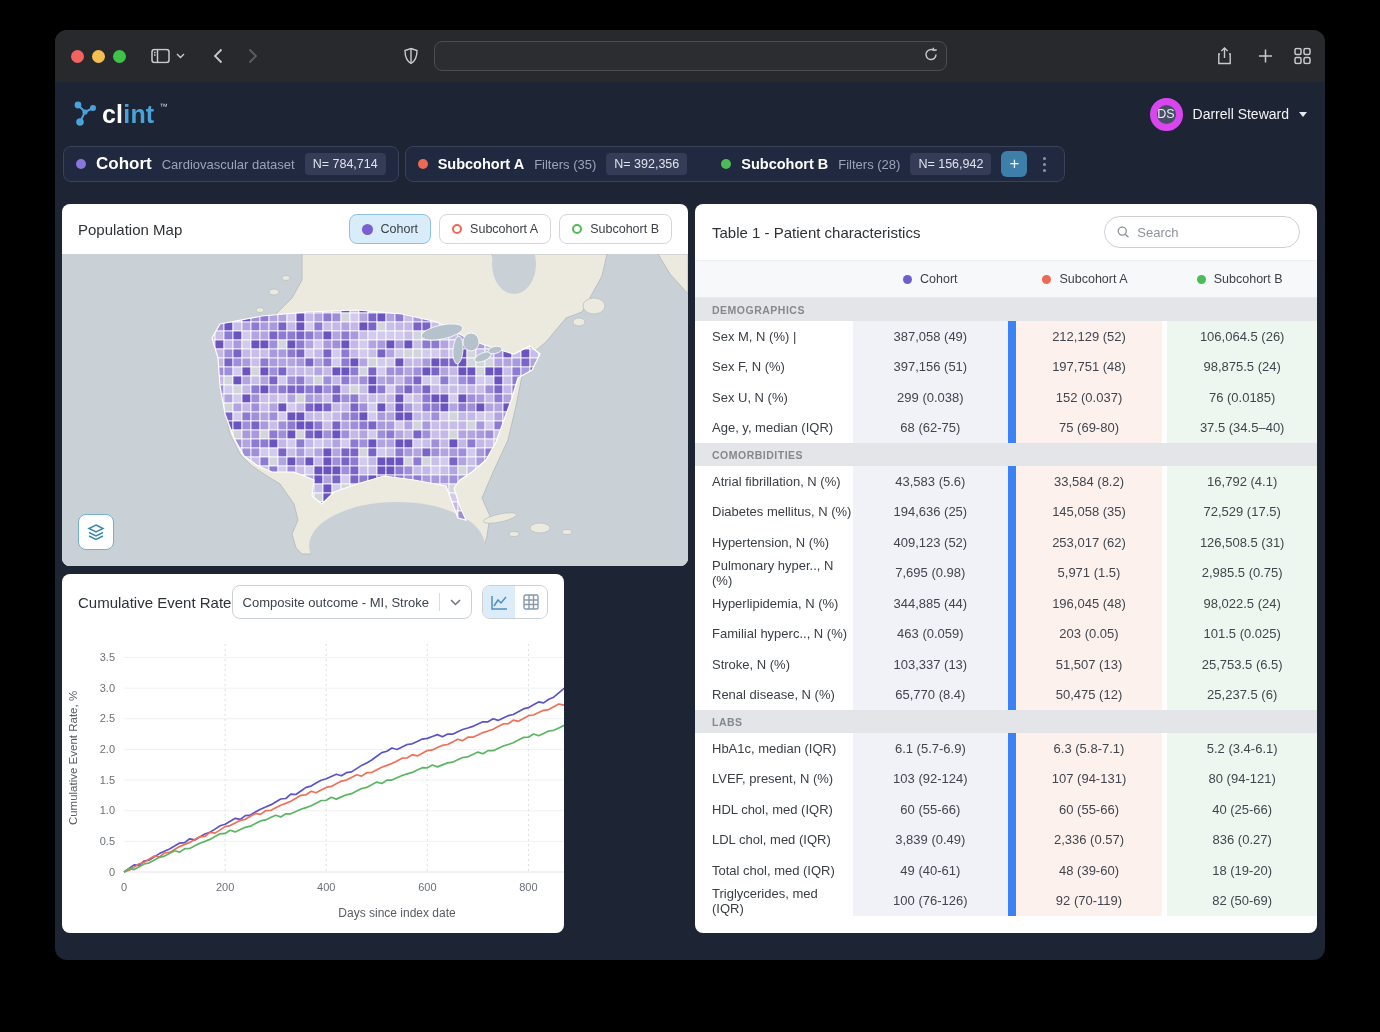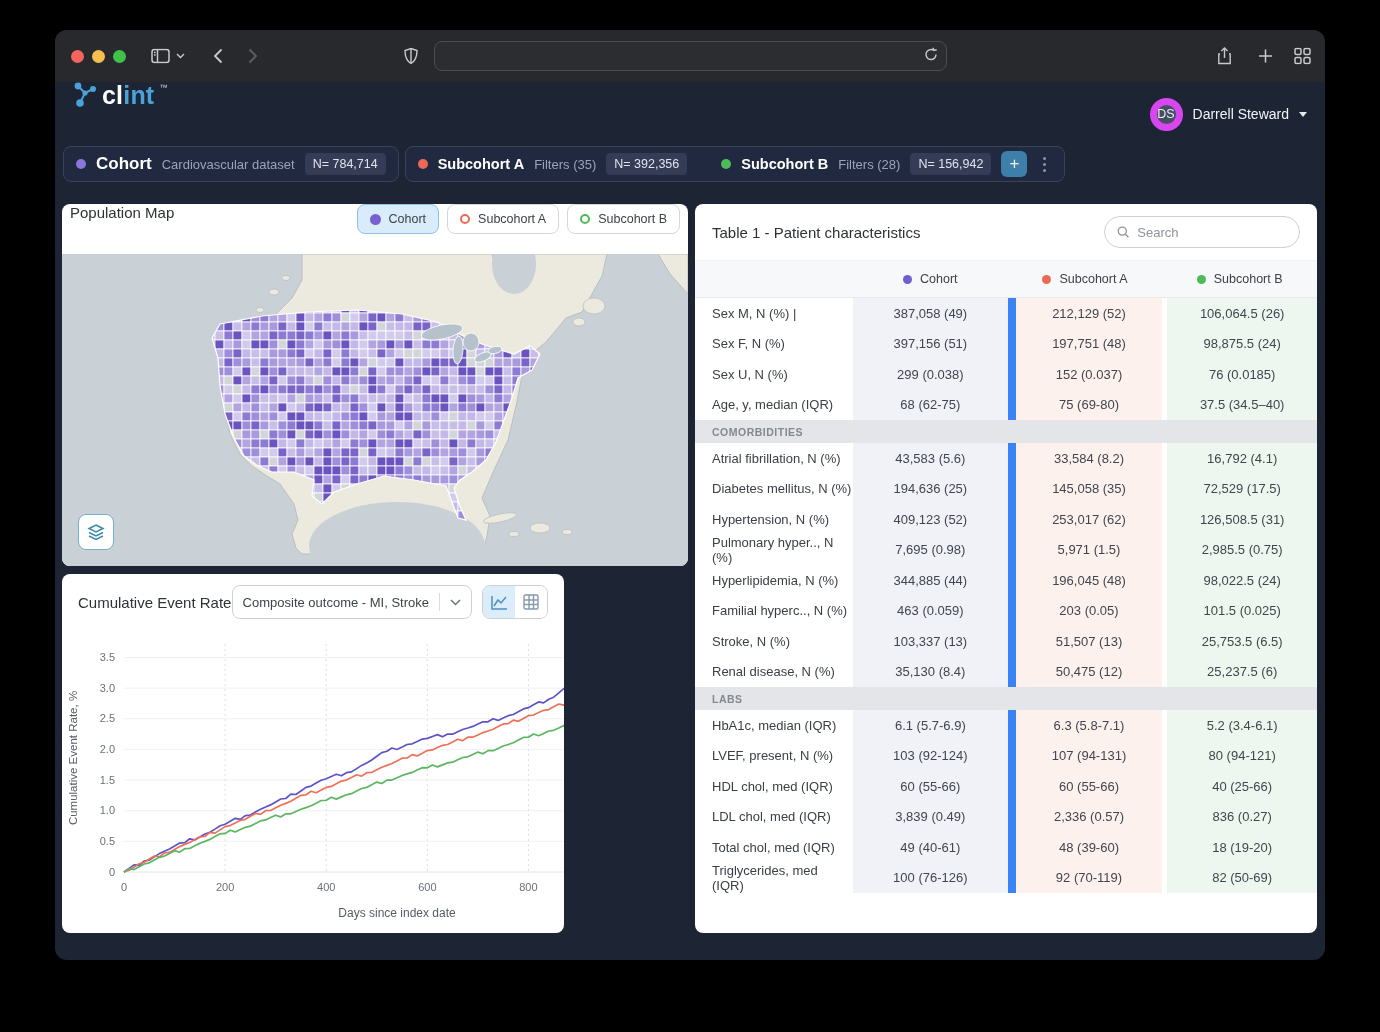--- a/index.html
+++ b/index.html
@@ -14,21 +14,21 @@
   .traffic { position:absolute; left:16px; top:20px; display:flex; gap:8px; }
   .light { width:13px; height:13px; border-radius:50%; }
   .l-red{ background:#f4645f; } .l-yellow{ background:#f5bf4f; } .l-green{ background:#3ec24a; }
   .chrome-ic { position:absolute; top:50%; transform:translateY(-50%); color:#c9cacc; display:flex; align-items:center; }
   .chrome-ic.dim { color:#5d5e61; }
   .url-bar { position:absolute; left:379px; top:11px; width:513px; height:30px;
              border:1px solid #4b4d50; border-radius:8px; background:rgba(255,255,255,0.02); }
   .url-reload { position:absolute; right:8px; top:5px; color:#c9cacc; }
 
   
-  .app-header { position:absolute; top:52px; left:0; right:0; height:64px; display:flex; padding:0 18px; }
+  .app-header { position:absolute; top:52px; left:0; right:0; height:64px; display:flex; align-items:center; padding:0 18px; }
   .logo { display:flex; align-items:flex-start; gap:5px; }
   .logo-text { font-size:25px; font-weight:700; letter-spacing:.2px; color:#fff; line-height:26px; }
   .logo-text .accent { color:#4aa3d8; }
   .logo-tm { font-size:8px; color:#cfd5df; margin-top:1px; }
   .user-chip { margin-left:auto; display:flex; align-items:center; gap:10px; }
   .avatar { width:33px; height:33px; border-radius:50%; background:#454e63; border:7px solid #d946ef;
             color:#e9ecf3; font-size:12.5px; font-weight:400; display:flex; align-items:center; justify-content:center; }
   .user-name { color:#f2f4f8; font-size:14px; }
   .caret-down { width:0; height:0; border-left:4.5px solid transparent; border-right:4.5px solid transparent; border-top:5.5px solid #e6e9f0; }
 
@@ -50,21 +50,21 @@
 
   
   .content { position:absolute; top:174px; left:7px; right:8px; bottom:27px; }
   .card { position:absolute; background:#fff; border-radius:8px; overflow:hidden; }
   .map-card   { left:0; top:0; width:626px; height:362px; }
   .chart-card { left:0; top:370px; width:502px; height:359px;text-align:right; }
   .table-card { left:633px; top:0; right:0; height:729px; }
   .card-title { font-size:15px; font-weight:500; color:#2e3236; }
 
   
-  .map-header { height:50px; display:flex; align-items:flex-start; justify-content:space-between; padding:0 8px; }
+  .map-header { height:50px; display:flex; align-items:center; justify-content:space-between; padding:0 16px; }
   .map-toggles { display:flex; gap:8px; }
   .toggle-btn { display:flex; align-items:center; gap:8px; height:30px; padding:0 12px; border-radius:8px;
                 border:1px solid #d4d7da; background:#fff; font-size:12.5px; color:#3c4147; cursor:pointer; }
   .toggle-btn.selected { background:#d9ecf9; border-color:#8fc1e4; }
   .tdot { width:11px; height:11px; border-radius:50%; }
   .tdot.filled-purple { background:#7a5fd0; }
   .tdot.ring-red { border:2px solid #ec6a55; width:10px; height:10px; background:#fff; }
   .tdot.ring-green { border:2px solid #4fba58; width:10px; height:10px; background:#fff; }
   .map-body { position:relative; height:312px; background:#c9d1d6; }
   .layers-btn { position:absolute; left:16px; bottom:16px; width:36px; height:36px; border-radius:8px;
@@ -1339,20 +1339,21 @@
           <div class="col-head-cell">
             <span class="chdot" style="background:#ec6a55"></span>
             <span>Subcohort A</span>
           </div>
           <div class="col-head-cell">
             <span class="chdot" style="background:#4fba58"></span>
             <span>Subcohort B</span>
           </div>
         </div>
         <div class="table-body">
+            <div class="section-header">DEMOGRAPHICS</div>
             <div class="t-row">
               <div class="t-label">Sex M, N (%) |</div>
               <div class="t-val col0">387,058 (49)</div>
               <div class="t-val col1">212,129 (52)</div>
               <div class="t-val col2">106,064.5 (26)</div>
             </div>
             <div class="t-row">
               <div class="t-label">Sex F, N (%)</div>
               <div class="t-val col0">397,156 (51)</div>
               <div class="t-val col1">197,751 (48)</div>
@@ -1408,21 +1409,21 @@
               <div class="t-val col2">101.5 (0.025)</div>
             </div>
             <div class="t-row">
               <div class="t-label">Stroke, N (%)</div>
               <div class="t-val col0">103,337 (13)</div>
               <div class="t-val col1">51,507 (13)</div>
               <div class="t-val col2">25,753.5 (6.5)</div>
             </div>
             <div class="t-row">
               <div class="t-label">Renal disease, N (%)</div>
-              <div class="t-val col0">35,130 (8.4)</div>
+              <div class="t-val col0">65,770 (8.4)</div>
               <div class="t-val col1">50,475 (12)</div>
               <div class="t-val col2">25,237.5 (6)</div>
             </div>
             <div class="section-header">LABS</div>
             <div class="t-row">
               <div class="t-label">HbA1c, median (IQR)</div>
               <div class="t-val col0">6.1 (5.7-6.9)</div>
               <div class="t-val col1">6.3 (5.8-7.1)</div>
               <div class="t-val col2">5.2 (3.4-6.1)</div>
             </div>

